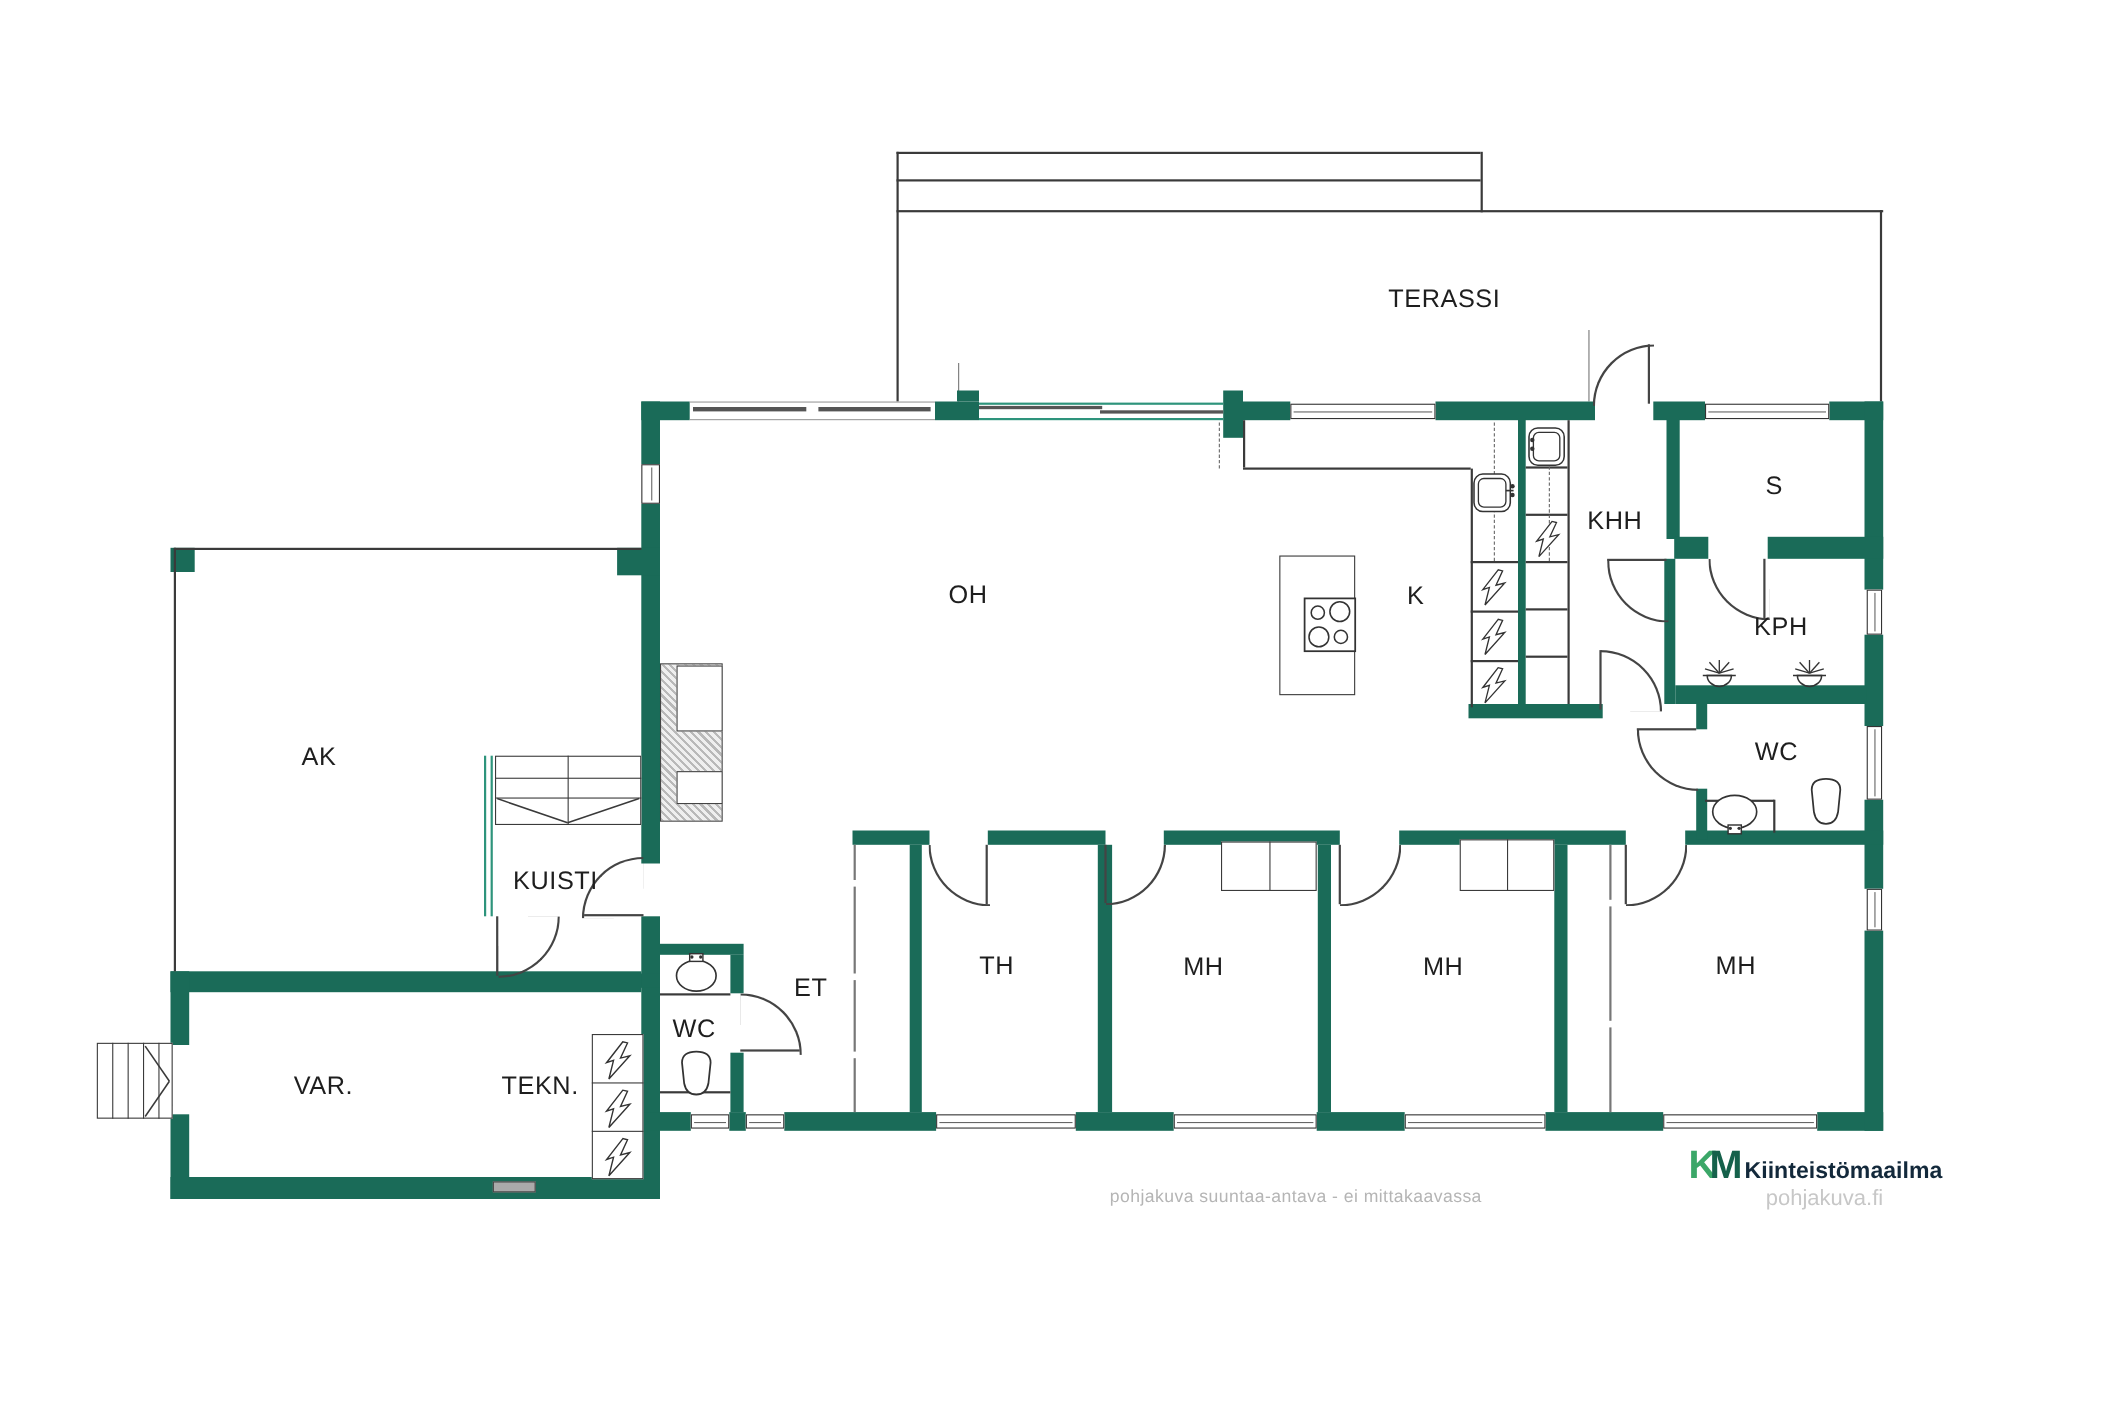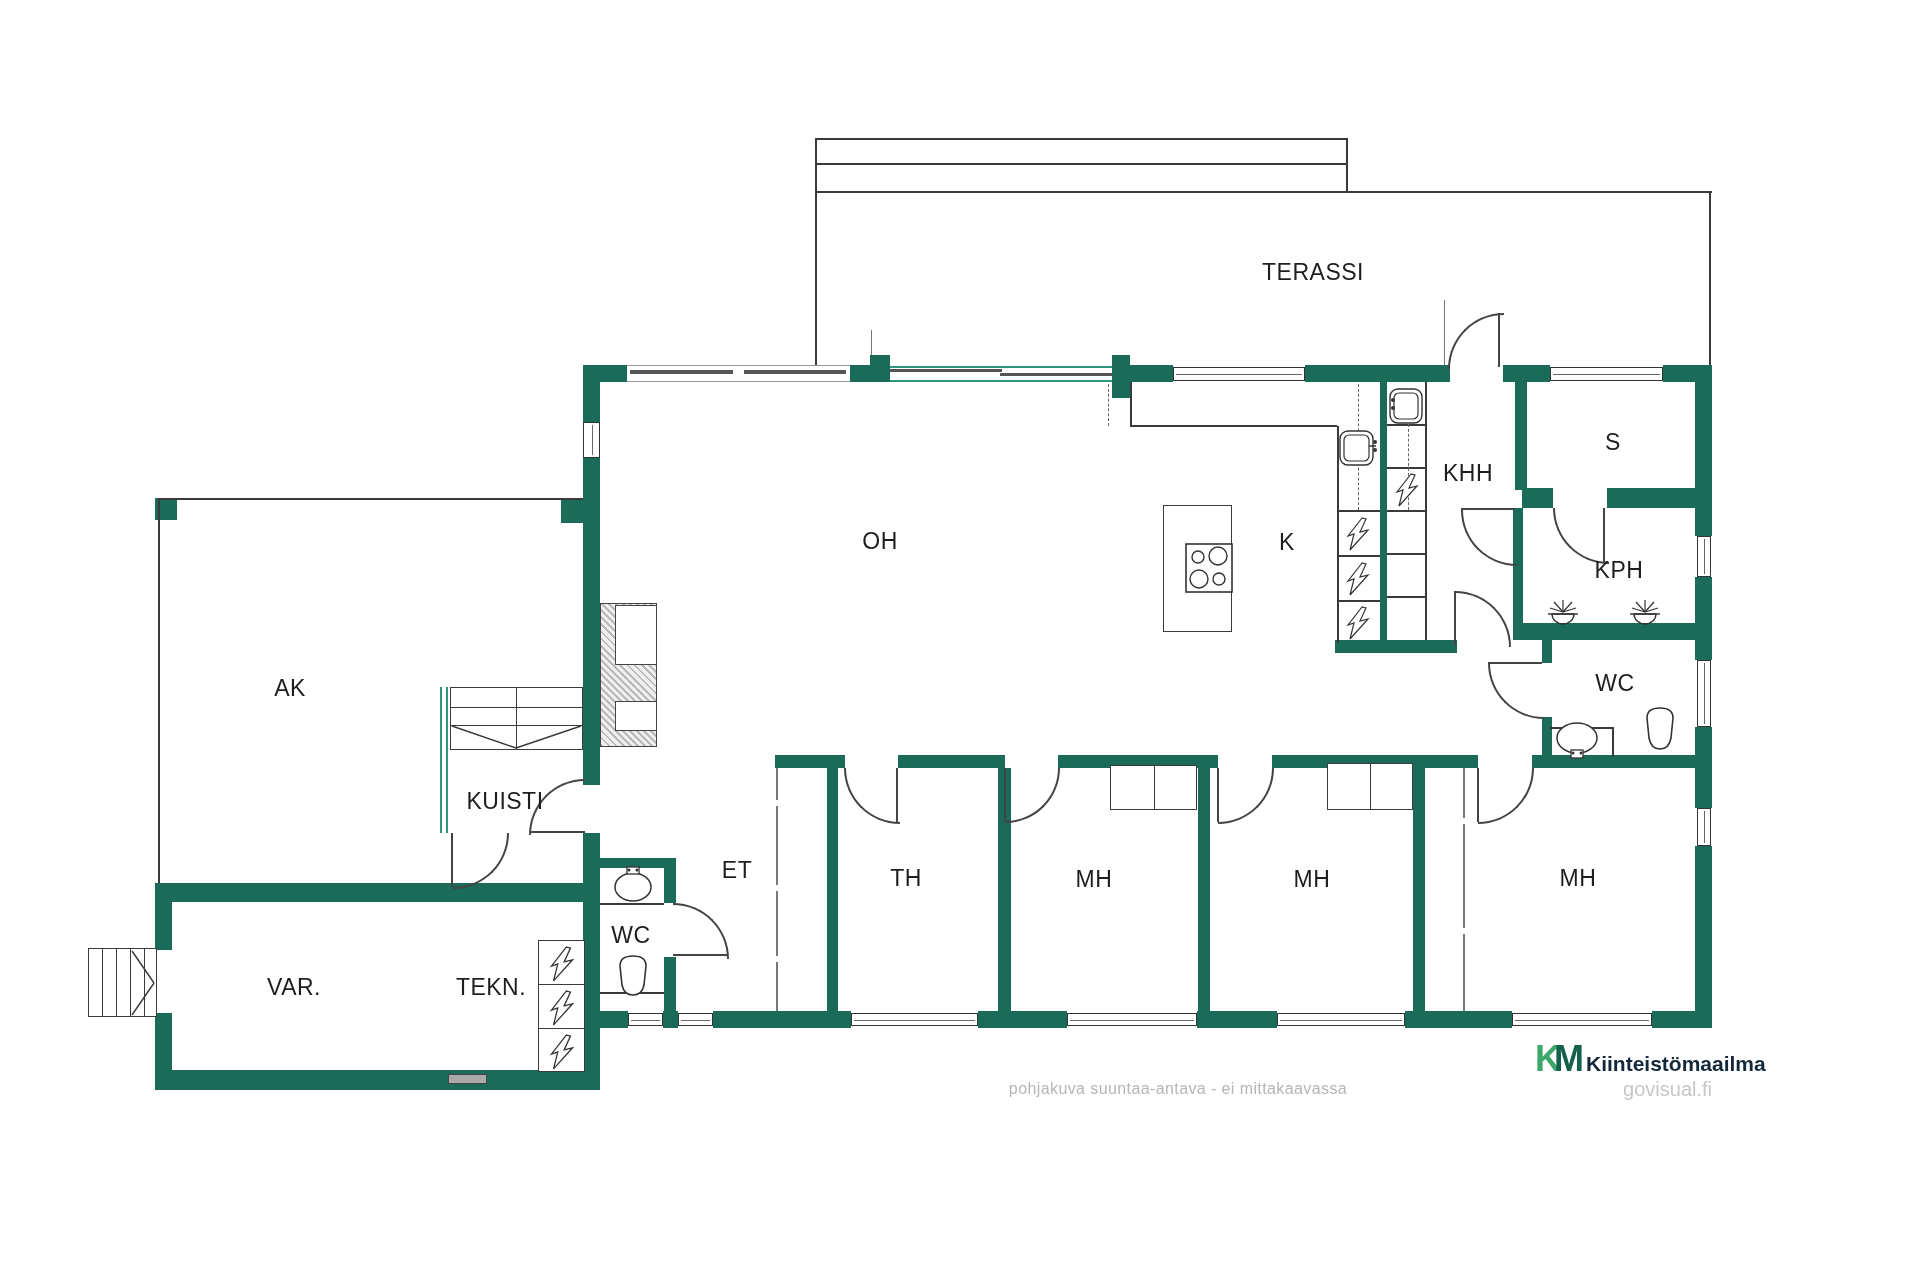--- a/index.html
+++ b/index.html
@@ -311,30 +311,30 @@
   <div class="white" style="left:448px;top:1074px;width:39px;height:10px;background:#aaa"></div>
 
   <div class="lbl" style="left:880px;top:541px">OH</div>
   <div class="lbl" style="left:1287px;top:542px">K</div>
   <div class="lbl" style="left:1468px;top:473px">KHH</div>
   <div class="lbl" style="left:1613px;top:442px">S</div>
   <div class="lbl" style="left:1619px;top:570px">KPH</div>
   <div class="lbl" style="left:1615px;top:683px">WC</div>
   <div class="lbl" style="left:290px;top:688px">AK</div>
   <div class="lbl" style="left:505px;top:801px">KUISTI</div>
-  <div class="lbl" style="left:737px;top:870px">ET</div>
+  <div class="lbl" style="left:737px;top:898px">ET</div>
   <div class="lbl" style="left:906px;top:878px">TH</div>
   <div class="lbl" style="left:1094px;top:879px">MH</div>
   <div class="lbl" style="left:1312px;top:879px">MH</div>
   <div class="lbl" style="left:1578px;top:878px">MH</div>
   <div class="lbl" style="left:631px;top:935px">WC</div>
   <div class="lbl" style="left:294px;top:987px">VAR.</div>
   <div class="lbl" style="left:491px;top:987px">TEKN.</div>
 
   <div class="footer-note" style="left:1178px;top:1080px">pohjakuva suuntaa-antava - ei mittakaavassa</div>
   <div class="brand" style="left:1535px;top:1038px">
     <span class="k">K</span>
     <span class="m">M</span>
     <span class="nm">Kiinteistömaailma</span>
   </div>
-  <div class="wm" style="right:208px;top:1078px">govisual.fi</div>
+  <div class="wm" style="right:208px;top:1078px">pohjakuva.fi</div>
 
 </div>
 
 </body></html>

